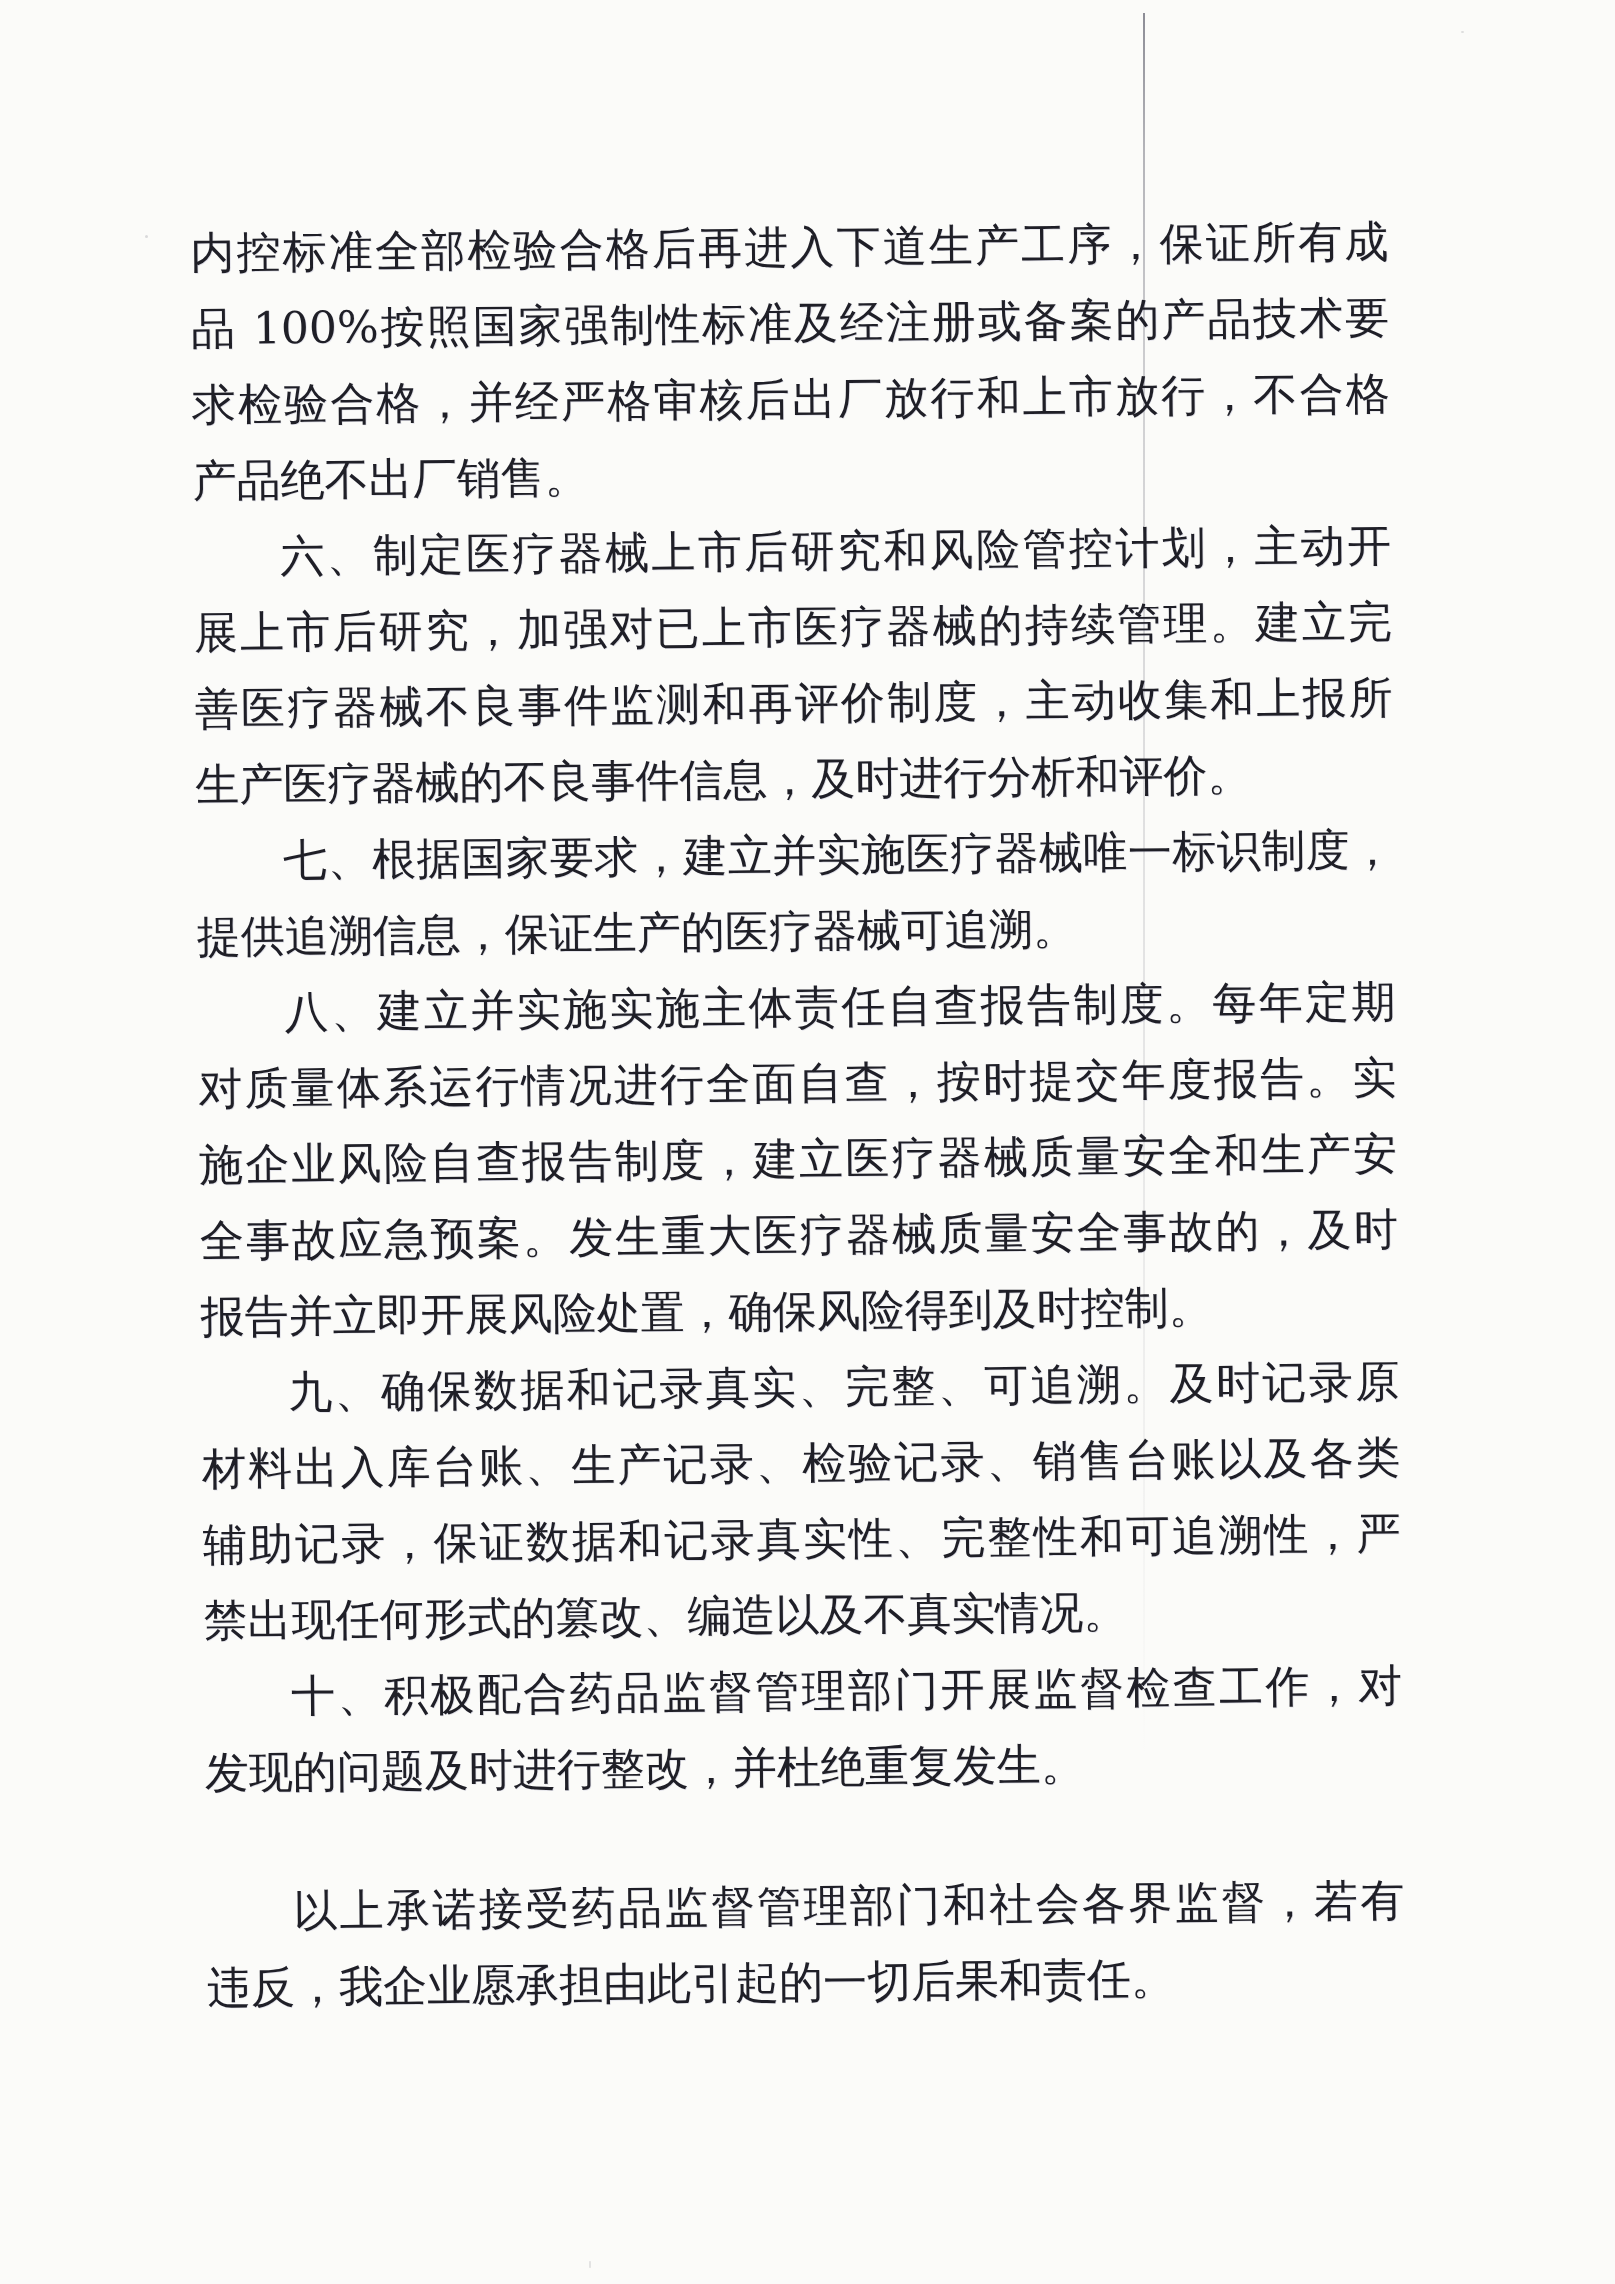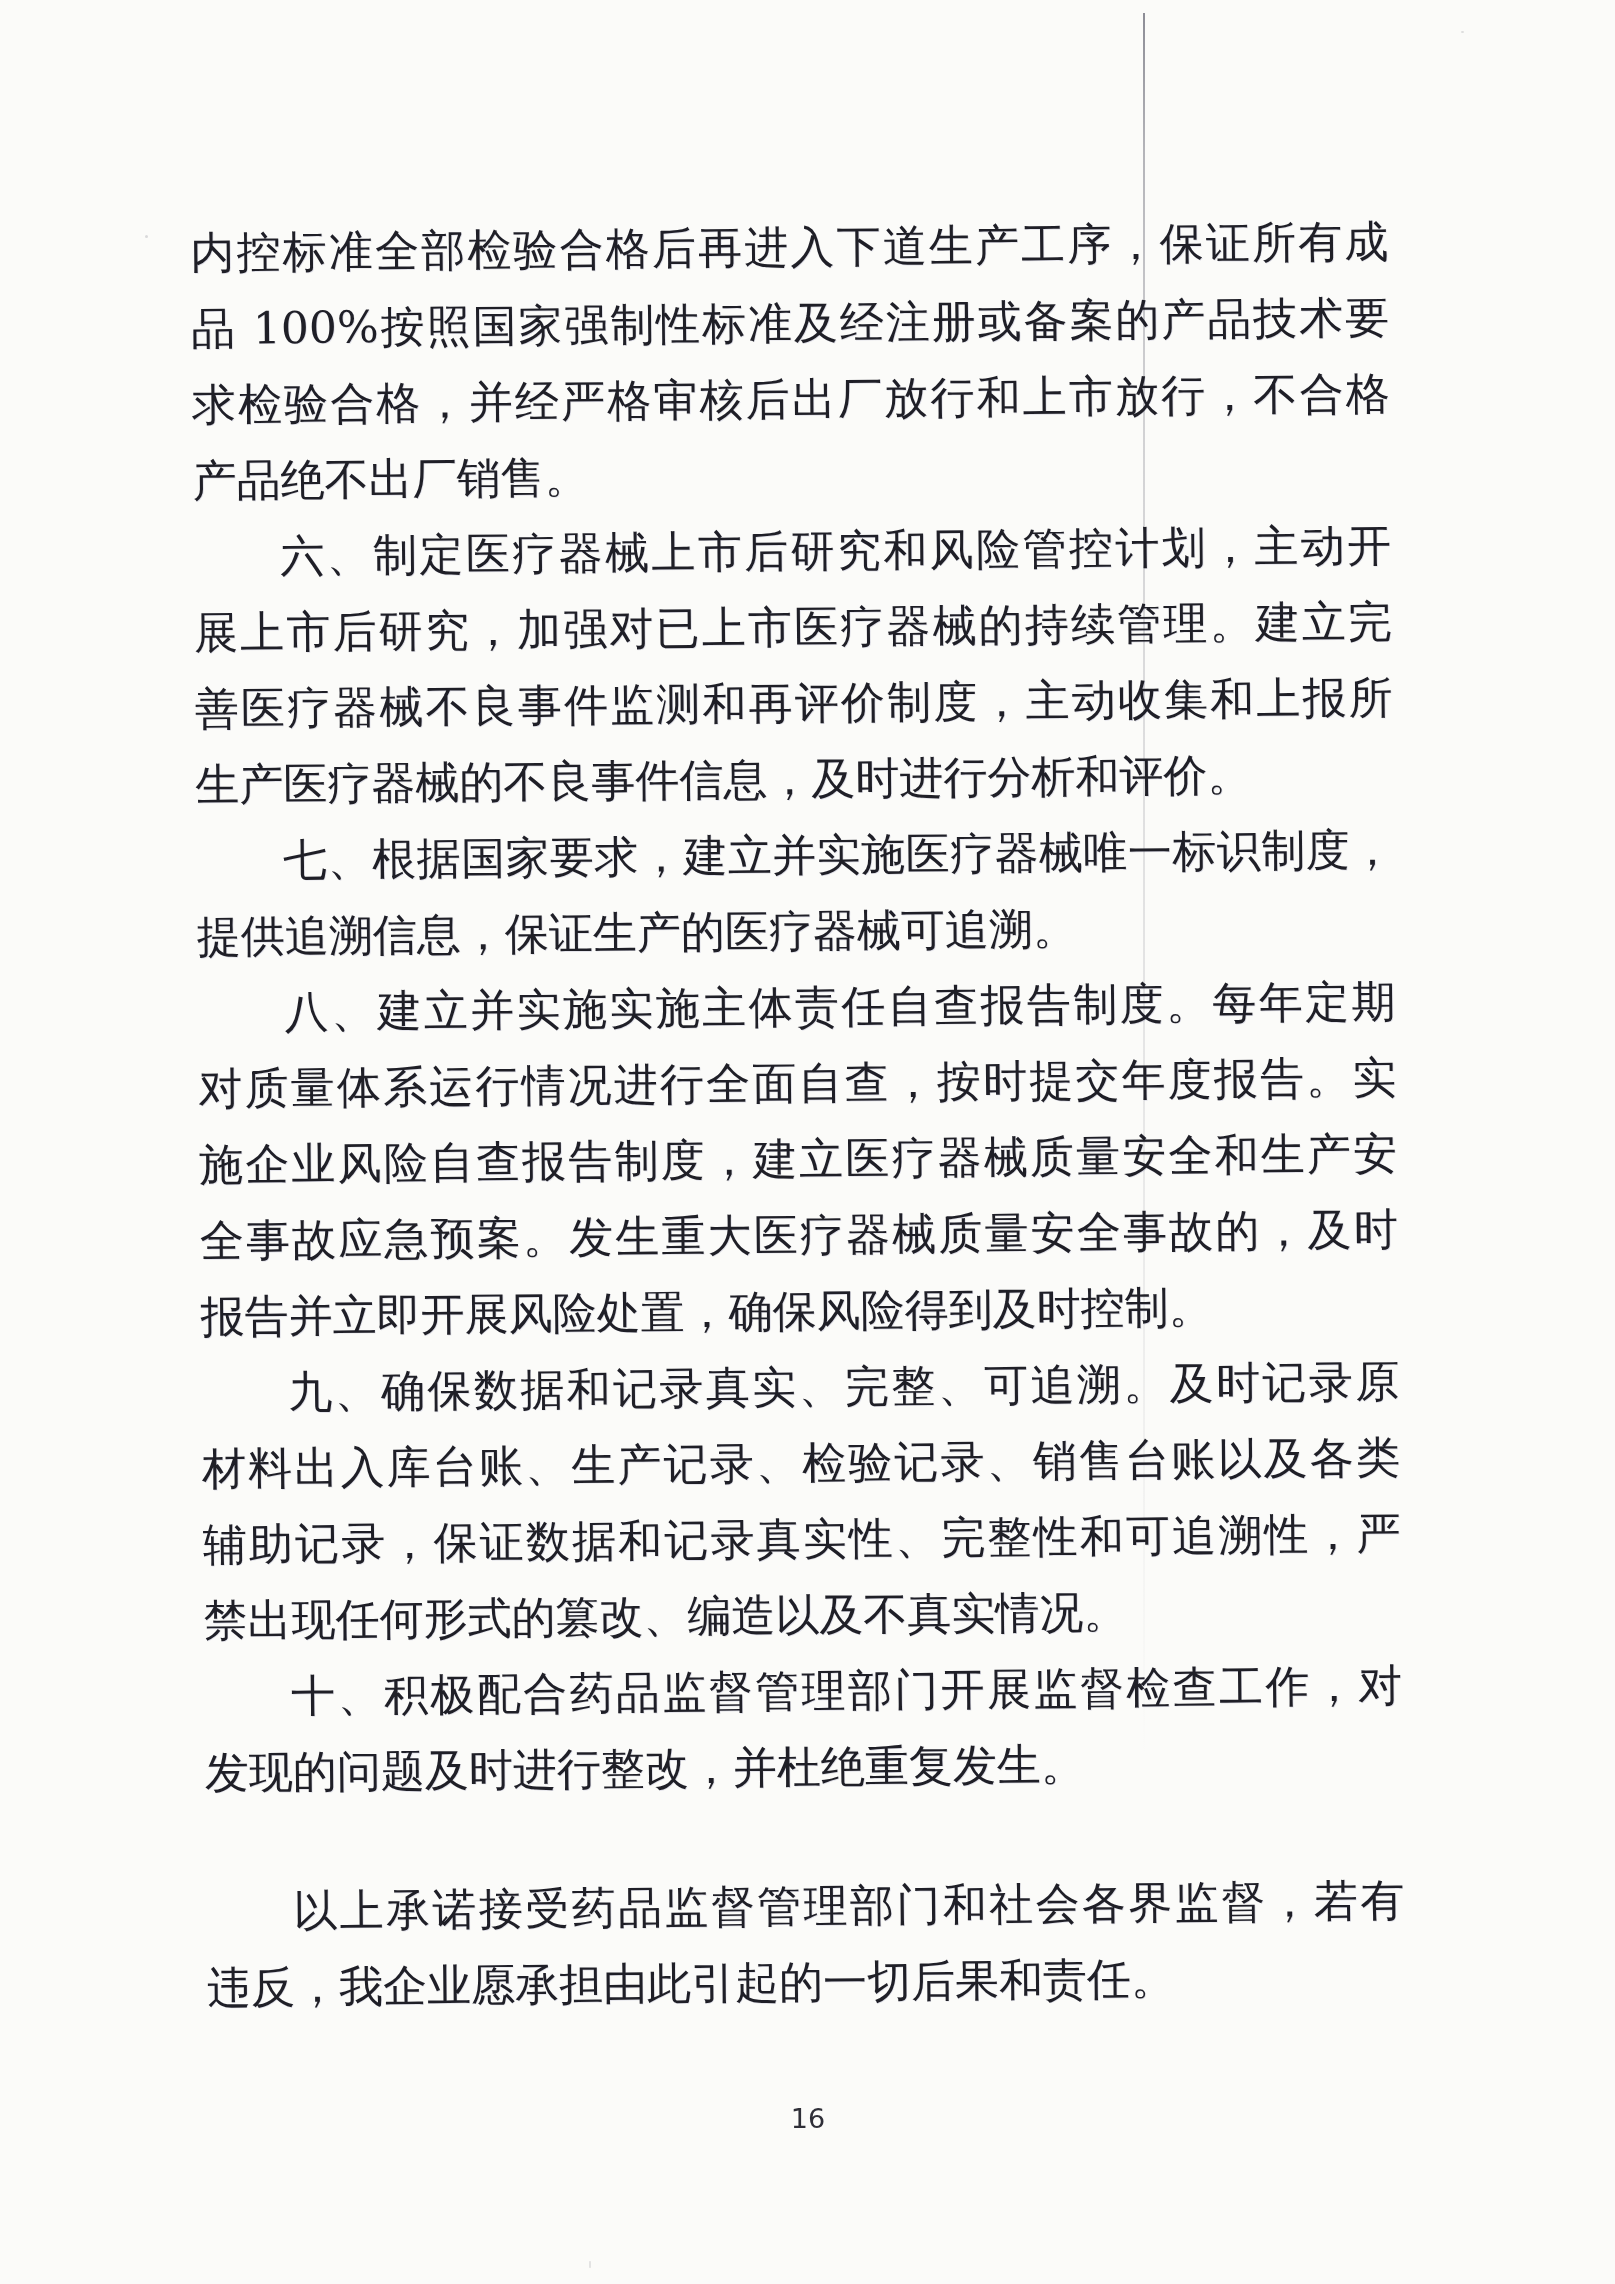--- a/index.html
+++ b/index.html
@@ -117,15 +117,14 @@
       <div class="paragraph">
         <div class="line fill indent">十、积极配合药品监督管理部门开展监督检查工作，对</div>
         <div class="line last">发现的问题及时进行整改，并杜绝重复发生。</div>
       </div>
       <div class="paragraph spaced">
         <div class="line fill indent">以上承诺接受药品监督管理部门和社会各界监督，若有</div>
         <div class="line last">违反，我企业愿承担由此引起的一切后果和责任。</div>
       </div>
     </div>
 
-  <div class="page-num">16</div>
 </div>
 
 
 </body></html>

